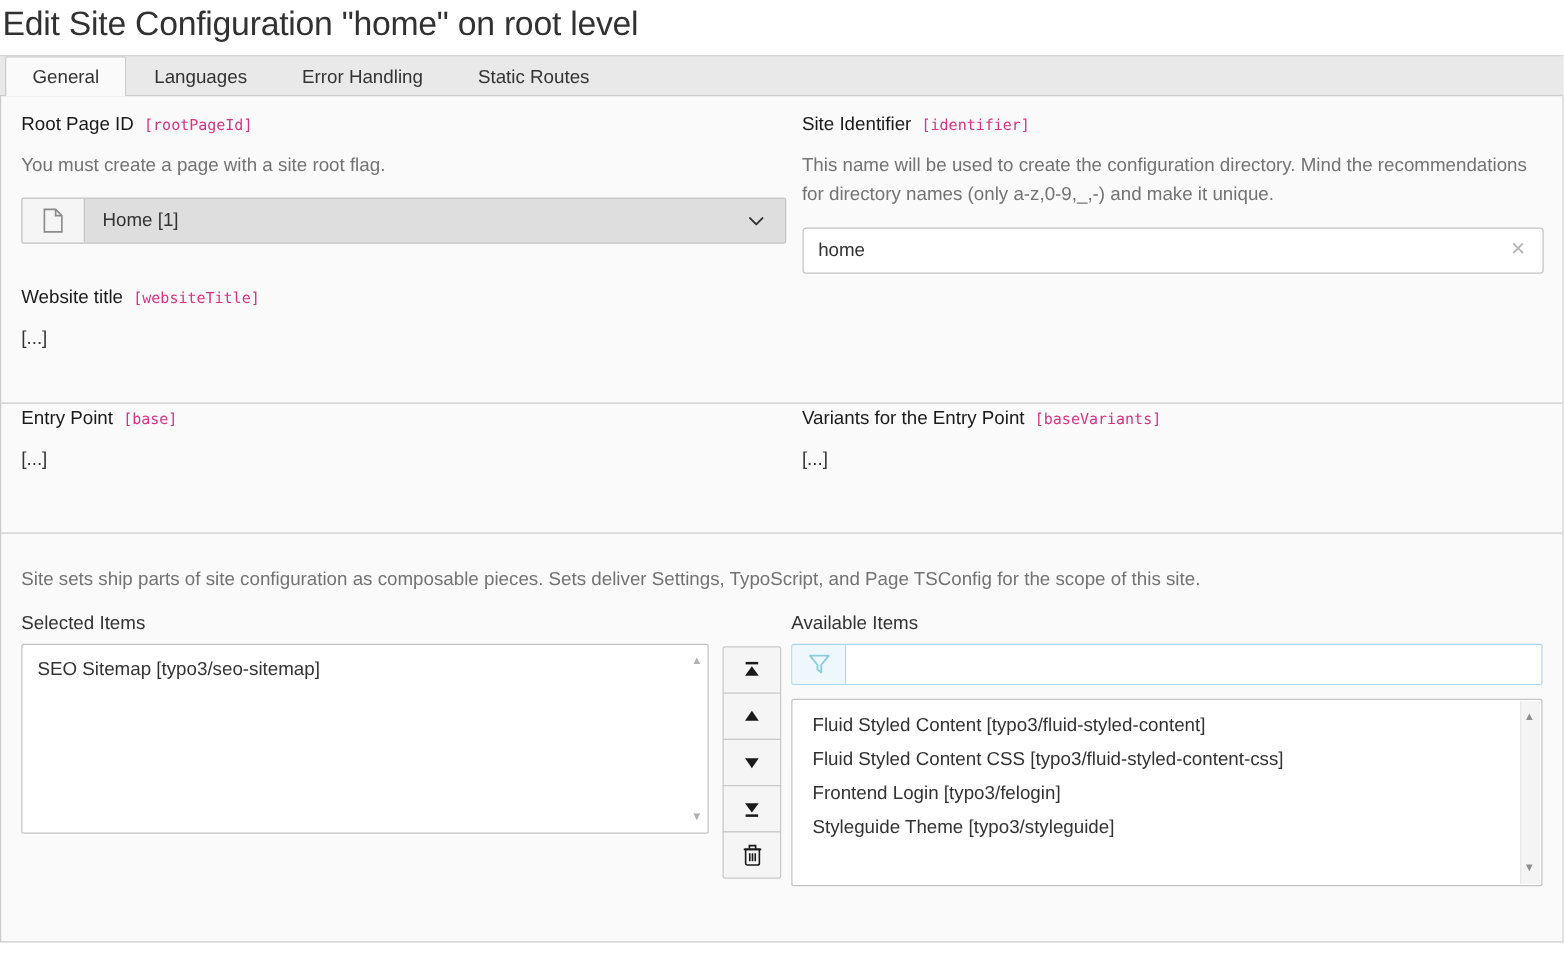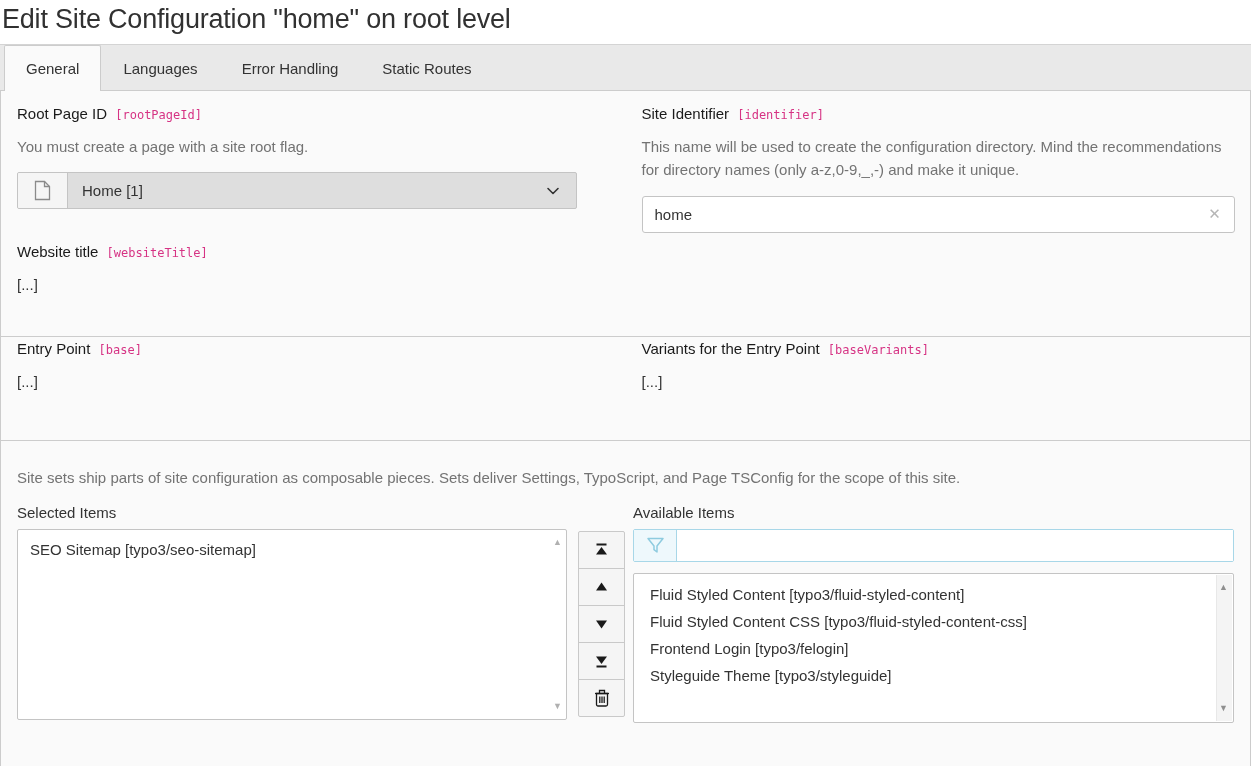--- a/index.html
+++ b/index.html
@@ -9,21 +9,21 @@
     background:#fff; color:#333; font-size:15px;
     width:1251px; height:766px; overflow:hidden;
   }
   .page-title {
     font-size:27px; font-weight:500; color:#313131;
     padding:4px 0 0 2px; letter-spacing:-0.2px;
   }
   
   .tabbar {
     margin-top:9px; background:#e9e9e9; border-top:1px solid #d4d4d4;
-    display:flex; align-items:stretch; height:46px; padding-left:4px;
+    display:flex; align-items:stretch; height:32px; padding-left:4px;
   }
   .tab {
     padding:12px 21px; font-size:15px; color:#333; cursor:pointer;
     border:1px solid transparent; border-bottom:none; margin-top:0;
     display:flex; align-items:center;
   }
   .tab.active {
     background:#fafafa; border-color:#ccc; border-radius:2px 2px 0 0;
     position:relative; z-index:2; margin-bottom:-1px;
   }
@@ -43,21 +43,21 @@
   .field-code {
     font-family:"DejaVu Sans Mono","Liberation Mono",monospace;
     font-size:12px; color:#d63384; font-weight:400; margin-left:4px;
   }
   .field-desc { color:#737373; margin-top:13px; line-height:1.55; }
   .collapsed-toggle { margin-top:16px; font-size:15px; color:#333; display:inline-block; cursor:pointer; }
   
   .control-row { margin-top:14px; }
   .select-group {
     display:flex; height:37px; border:1px solid #c4c4c4; border-radius:2px;
-    overflow:hidden; width:560px; background:#dedede; cursor:pointer;
+    overflow:hidden; width:612px; background:#dedede; cursor:pointer;
   }
   .select-addon {
     width:50px; background:#f5f5f5; border-right:1px solid #c4c4c4;
     display:flex; align-items:center; justify-content:center; flex:none;
   }
   .select-body {
     flex:1; display:flex; align-items:center; padding:0 14px;
     position:relative; color:#333;
   }
   .select-chevron { position:absolute; right:16px; top:11px; }
@@ -78,21 +78,21 @@
   .sets-desc { color:#737373; margin-top:14px; }
   .dual-list { display:flex; margin-top:18px; align-items:flex-start; }
   .list-col-label { font-size:15px; color:#333; margin-bottom:8px; }
   .sel-col { width:550px; flex:none; }
   .btn-col { width:47px; flex:none; margin:0 8px 0 11px; padding-top:27px; }
   .avail-col { flex:1; min-width:0; }
   .listbox {
     background:#fff; border:1px solid #c4c4c4; border-radius:2px;
     position:relative; overflow:hidden;
   }
-  .sel-listbox { height:191px; }
+  .sel-listbox { height:152px; }
   .avail-listbox { height:150px; margin-top:11px; }
   .listbox .items { padding:7px 0; }
   .listbox .item { padding:2px 12px 2px 12px; font-size:15px; color:#333; line-height:21px; white-space:nowrap; cursor:default; }
   .avail-listbox .item { padding-left:16px; line-height:23px; }
   .scroll-arrow { position:absolute; right:4px; font-size:9px; color:#b0b0b0; line-height:9px; }
   .scroll-arrow.up { top:8px; }
   .scroll-arrow.down { bottom:8px; }
   .avail-track {
     position:absolute; top:1px; bottom:1px; right:1px; width:16px;
     background:#f4f4f4; border-left:1px solid #e8e8e8;

